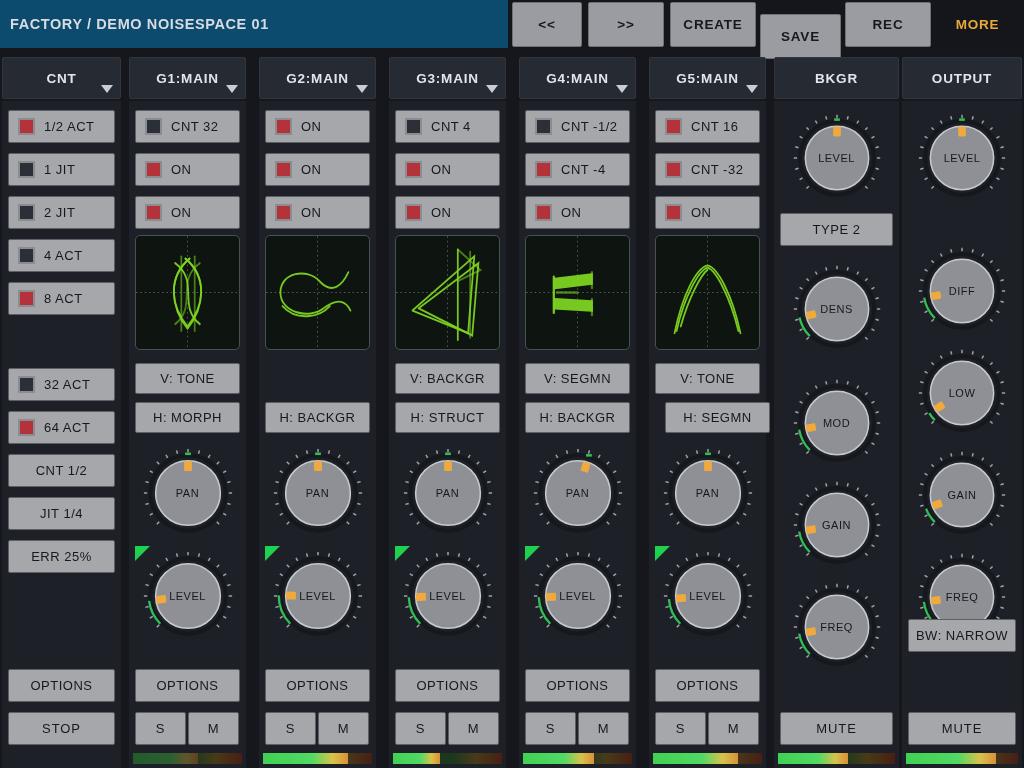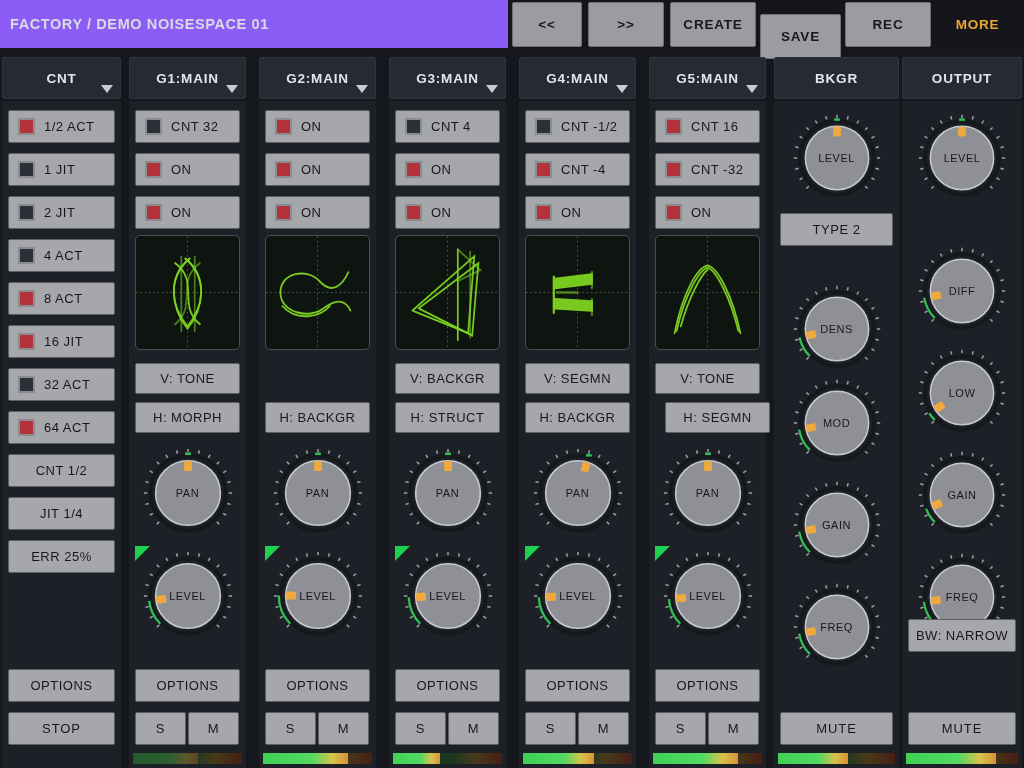--- a/index.html
+++ b/index.html
@@ -8,21 +8,21 @@
     background: #15171c;
     font-family: "Liberation Sans", sans-serif;
     overflow: hidden;
   }
   #app { position: relative; width: 1024px; height: 768px; background: #15171c; }
 
   
   .topbar { position: absolute; left: 0; top: 0; width: 1024px; height: 48px; background: #14161b; }
   .preset-title {
     position: absolute; left: 0; top: 0; width: 508px; height: 48px;
-    background: #8b5cf6; color: #d8dbe0;
+    background: #0c4a6e; color: #d8dbe0;
     font-size: 14.5px; font-weight: bold; letter-spacing: .6px;
     display: flex; align-items: center; padding-left: 10px;
   }
   .tbtn {
     position: absolute; top: 2px; height: 45px;
     background: #9a9ca1; color: #16181d;
     border: 1px solid #6f7175; border-radius: 2px;
     font-size: 13.5px; font-weight: bold; letter-spacing: .8px;
     display: flex; align-items: center; justify-content: center;
   }
@@ -127,24 +127,20 @@
         <span>2 JIT</span>
       </div>
       <div class="gbtn ledbtn" style="left: 6px; top: 138px; width: 107px; height: 33px;">
         <span class="led"></span>
         <span>4 ACT</span>
       </div>
       <div class="gbtn ledbtn" style="left: 6px; top: 181px; width: 107px; height: 33px;">
         <span class="led on"></span>
         <span>8 ACT</span>
       </div>
-      <div class="gbtn ledbtn" style="left: 6px; top: 224px; width: 107px; height: 33px;">
-        <span class="led on"></span>
-        <span>16 JIT</span>
-      </div>
       <div class="gbtn ledbtn" style="left: 6px; top: 267px; width: 107px; height: 33px;">
         <span class="led"></span>
         <span>32 ACT</span>
       </div>
       <div class="gbtn ledbtn" style="left: 6px; top: 310px; width: 107px; height: 33px;">
         <span class="led on"></span>
         <span>64 ACT</span>
       </div>
       <div class="gbtn" style="left: 6px; top: 353px; width: 107px; height: 33px;">CNT 1/2</div>
       <div class="gbtn" style="left: 6px; top: 396px; width: 107px; height: 33px;">JIT 1/4</div>
@@ -649,21 +645,21 @@
           <line x1="91.5" y1="50" x2="95" y2="50" stroke="#b9bcc2" stroke-width="1.5" opacity=".85"></line>
           <line x1="90.08592179099634" y1="60.74099037175461" x2="93.46666218300808" y2="61.64685702961343" stroke="#b9bcc2" stroke-width="1.5" opacity=".85"></line>
           <line x1="85.94005425705421" y1="70.75" x2="88.97114317029974" y2="72.5" stroke="#b9bcc2" stroke-width="1.5" opacity=".85"></line>
           <line x1="79.34493141924173" y1="79.34493141924172" x2="81.81980515339464" y2="81.81980515339464" stroke="#b9bcc2" stroke-width="1.5" opacity=".85"></line>
           <line x1="47" y1="10" x2="53" y2="10" stroke="#2fbf55" stroke-width="2.6"></line>
           <circle cx="50" cy="50" r="33" fill="#8e9095" stroke="#c6c9ce" stroke-width="1.6"></circle>
           <rect x="46" y="17.5" width="8" height="10" rx="1.2" fill="#f0a93c" transform="rotate(0 50 22.5)"></rect>
         </svg>
         <div class="klabel">LEVEL</div>
       </div>
-      <div class="knob" style="left: 14.5px; top: 180px; width: 96px; height: 96px;">
+      <div class="knob" style="left: 14.5px; top: 160px; width: 96px; height: 96px;">
         <svg viewBox="0 0 100 100">
           <circle cx="50" cy="50" r="38.5" fill="none" stroke="#15181d" stroke-width="4"></circle>
           <line x1="20.65506858075827" y1="79.34493141924172" x2="18.180194846605353" y2="81.81980515339464" stroke="#b9bcc2" stroke-width="1.5" opacity=".85"></line>
           <line x1="14.0599457429458" y1="70.75" x2="11.02885682970026" y2="72.5" stroke="#b9bcc2" stroke-width="1.5" opacity=".85"></line>
           <line x1="9.914078209003662" y1="60.74099037175459" x2="6.533337816991924" y2="61.646857029613415" stroke="#b9bcc2" stroke-width="1.5" opacity=".85"></line>
           <line x1="8.5" y1="49.99999999999999" x2="5" y2="49.99999999999999" stroke="#b9bcc2" stroke-width="1.5" opacity=".85"></line>
           <line x1="9.91407820900367" y1="39.25900962824538" x2="6.533337816991931" y2="38.35314297038656" stroke="#b9bcc2" stroke-width="1.5" opacity=".85"></line>
           <line x1="14.059945742945793" y1="29.250000000000004" x2="11.02885682970026" y2="27.500000000000004" stroke="#b9bcc2" stroke-width="1.5" opacity=".85"></line>
           <line x1="20.65506858075828" y1="20.655068580758275" x2="18.180194846605364" y2="18.18019484660536" stroke="#b9bcc2" stroke-width="1.5" opacity=".85"></line>
           <line x1="29.25000000000001" y1="14.059945742945793" x2="27.50000000000001" y2="11.02885682970026" stroke="#b9bcc2" stroke-width="1.5" opacity=".85"></line>

